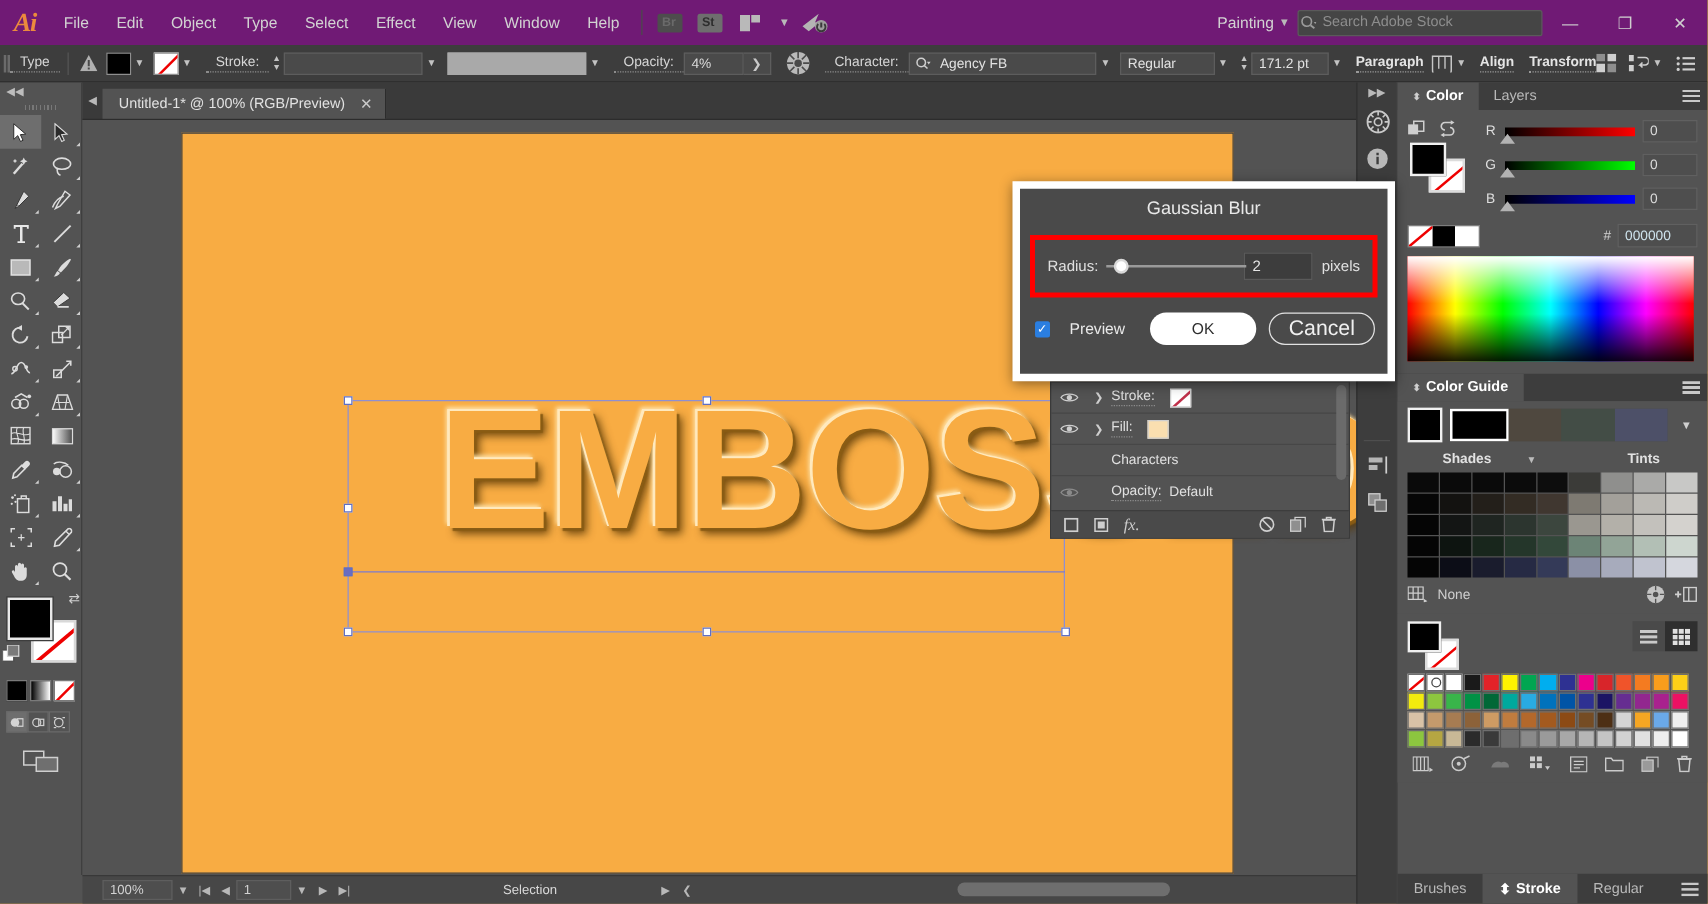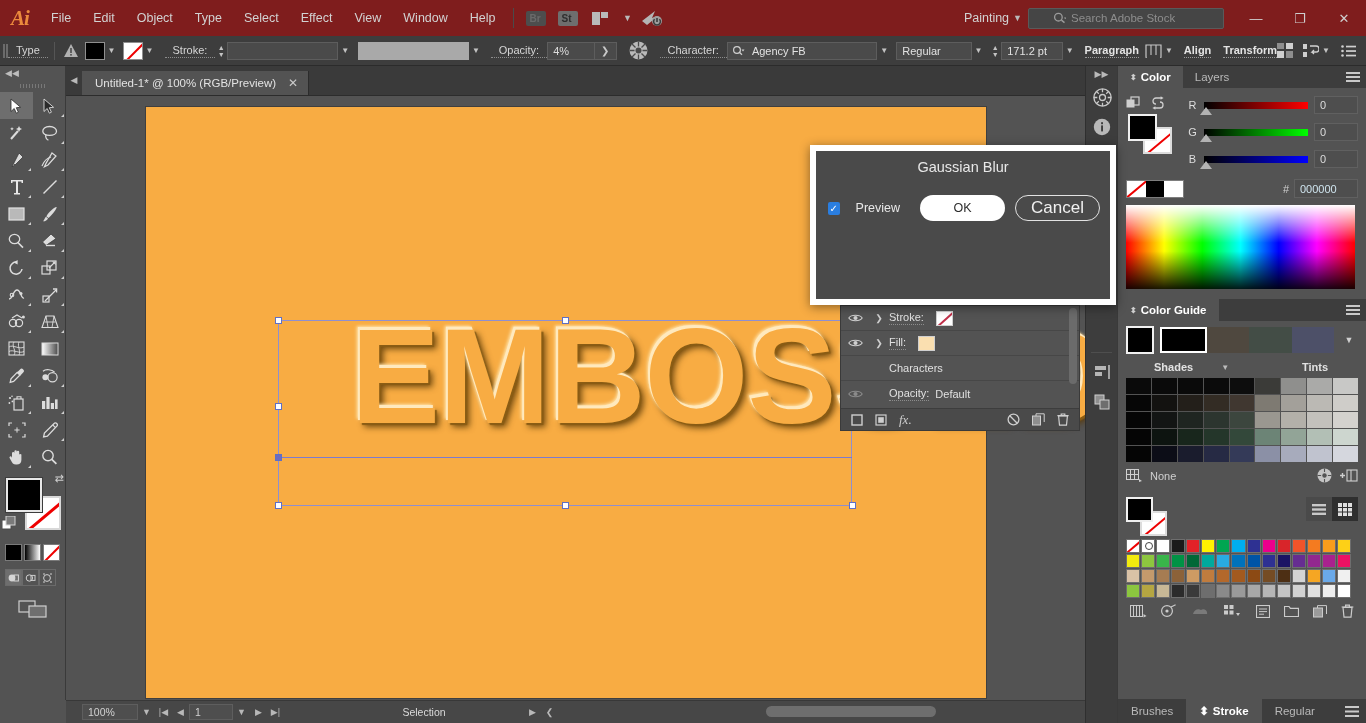--- a/index.html
+++ b/index.html
@@ -9,21 +9,21 @@
     background:#535353;
     color:#d6d6d6;
     font-size:11px;
     -webkit-font-smoothing:antialiased;
   }
   .app { position:relative; width:1366px; height:723px; }
 
   
   .menubar{
     position:absolute; left:0; top:0; width:1366px; height:36px;
-    background:#7f1d1d; display:flex; align-items:center;
+    background:#701a75; display:flex; align-items:center;
   }
   .ai-logo{
     width:40px; height:36px; display:flex; align-items:center; justify-content:center;
     font-family:"Liberation Serif", serif; font-style:italic; font-weight:bold;
     font-size:21px; color:#eb8a3d; letter-spacing:-1px;
   }
   .menu-item{
     padding:0 11px; height:36px; line-height:36px; font-size:12.5px; color:#d2d2d2;
     cursor:default; white-space:nowrap;
   }
@@ -39,21 +39,21 @@
   .badge-box.dim{ background:#4d4d4d; color:#6a6a6a; }
   .arrange-ic{ display:flex; gap:1px; }
   .arrange-ic i{ display:block; background:#b9b9b9; }
   .caret{ font-size:9px; color:#b9b9b9; margin-left:4px; }
   .spacer{ flex:1; }
   .workspace{
     font-size:12.5px; color:#d2d2d2; padding:0 6px 0 10px; display:flex; align-items:center;
   }
   .stock-search{
     width:196px; height:21px; background:#454545; border:1px solid #5a5a5a; border-radius:2px;
-    display:flex; align-items:center; padding:0 24px; margin-right:10px; color:#8d8d8d; font-size:11.5px;
+    display:flex; align-items:center; padding:0 1px; color:#8d8d8d; font-size:11.5px;
   }
   .win-btn{
     width:44px; height:30px; display:flex; align-items:center; justify-content:center;
     color:#cfcfcf; font-size:13px;
   }
 
   
   .controlbar{
     position:absolute; left:0; top:36px; width:1366px; height:30px;
     background:#3d3d3d; border-bottom:1px solid #2b2b2b;
@@ -1272,20 +1272,29 @@
             <rect x="0" y="4.5" width="14" height="2" fill="#c9c9c9"></rect>
             <rect x="0" y="9" width="14" height="2" fill="#c9c9c9"></rect>
           </svg>
       </div>
     </div>
   </div>
 
   <div class="overlay-dlg">
     <div class="dlg-inner">
       <div class="dlg-title">Gaussian Blur</div>
+      <div class="dlg-hl">
+        <span class="dlg-lab">Radius:</span>
+        <span class="sl-wrap">
+          <span class="sl-line"></span>
+            <span class="sl-knob"></span>
+        </span>
+        <span class="dlg-field">2</span>
+        <span class="dlg-unit">pixels</span>
+      </div>
       <div class="dlg-actions">
         <span class="chk">✓</span>
         <span class="chk-lab">Preview</span>
         <span class="dlg-ok">OK</span>
         <span class="dlg-cancel">Cancel</span>
       </div>
     </div>
   </div>
 
 </div>

